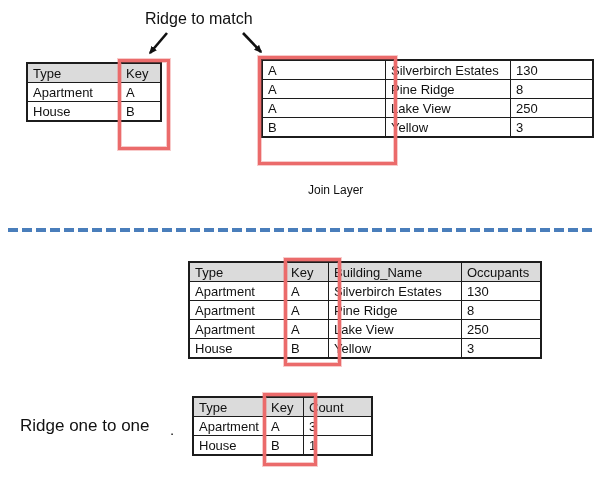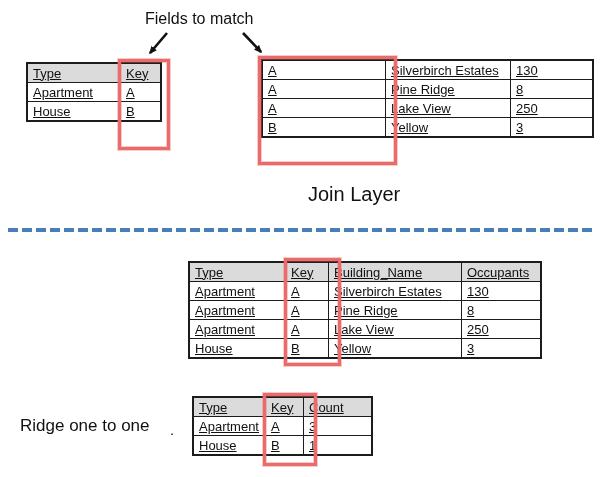--- a/index.html
+++ b/index.html
@@ -17,32 +17,31 @@
     background: #ffffff;
     overflow: hidden;
   }
   .lbl {
     position: absolute;
     white-space: nowrap;
     color: var(--ink);
   }
   .lbl-title   { left: 145px; top: 10px;  font-size: 16px; }
   .lbl-target  { left: 45px;  top: 183px; font-size: 16px; }
-  .lbl-join    { left: 308px; top: 183px; font-size: 20px; }
+  .lbl-join    { left: 308px; top: 183px; font-size: 12px; }
   .lbl-many    { left: 14px;  top: 297px; font-size: 17px; }
   .lbl-one     { left: 20px;  top: 416px; font-size: 17px; }
   .lbl-dot     { left: 170px; top: 421px; font-size: 15px; }
 
   table.tbl {
     position: absolute;
     border-collapse: collapse;
     font-size: 13px;
     background: #ffffff;
     box-shadow: 0 0 0 1px #1c1c1c; 
-    text-decoration: underline;
   }
   .tbl th, .tbl td {
     border: 1px solid #1c1c1c;
     height: 18px;
     padding: 0 3px 0 5px;
     font-weight: normal;
     text-align: left;
     white-space: nowrap;
     overflow: hidden;
   }
@@ -74,21 +73,21 @@
     background: repeating-linear-gradient(to right,
       var(--divider, #4A7EBB) 0px, var(--divider, #4A7EBB) 10px,
       transparent 10px, transparent 14px);
   }
 </style>
 </head>
 <body>
 
 <div class="canvas">
 
-  <div class="lbl lbl-title">Fields to match</div>
+  <div class="lbl lbl-title">Ridge to match</div>
 
   <svg class="arrows" width="600" height="170" viewBox="0 0 600 170">
     <defs>
       <marker id="ah" markerWidth="9" markerHeight="8" refX="6.5" refY="3.5" orient="auto" markerUnits="userSpaceOnUse">
         <polygon points="0 0, 8 3.5, 0 7" fill="#111111"></polygon>
       </marker>
     </defs>
     <line x1="167" y1="33" x2="150" y2="53" stroke="#111111" stroke-width="2.6" marker-end="url(#ah)"></line>
     <line x1="243" y1="33" x2="261" y2="52" stroke="#111111" stroke-width="2.6" marker-end="url(#ah)"></line>
   </svg>

